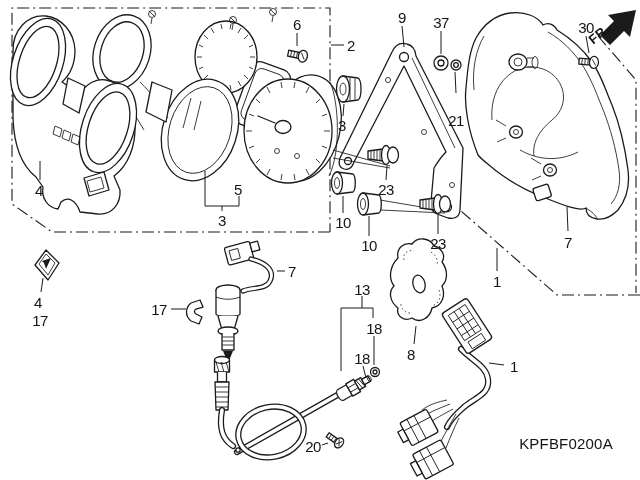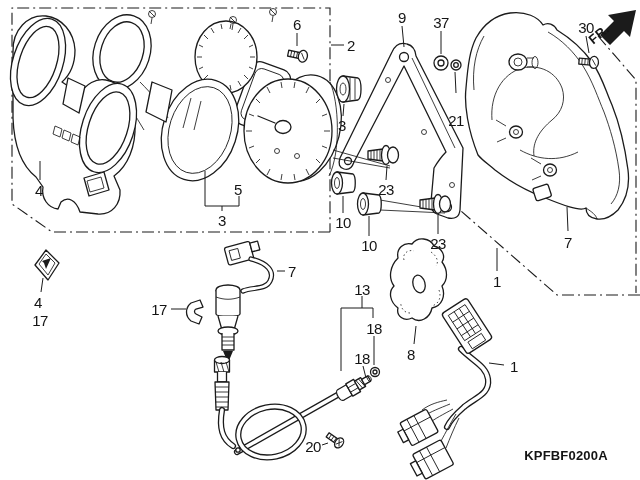--- a/index.html
+++ b/index.html
@@ -13,22 +13,22 @@
   .blk{fill:#1b1b1b;stroke:none;}
   .ph{stroke:#1b1b1b;fill:none;stroke-width:1.1;stroke-dasharray:12 4 2 4;}
   .ldr{stroke:#1b1b1b;fill:none;stroke-width:1;}
   .cO{stroke:#1b1b1b;fill:none;stroke-width:6.2;stroke-linecap:round;}
   .cI{stroke:#ffffff;fill:none;stroke-width:3.6;stroke-linecap:round;}
   .cO2{stroke:#1b1b1b;fill:none;stroke-width:5.2;stroke-linecap:round;}
   .cI2{stroke:#ffffff;fill:none;stroke-width:2.8;stroke-linecap:round;}
   .dash{stroke:#1b1b1b;fill:none;stroke-width:0.8;stroke-dasharray:1.5 2.6;}
   .plbl{position:absolute;transform:translate(-50%,-50%);font-size:15px;font-weight:400;
         color:#141414;letter-spacing:-0.5px;white-space:nowrap;}
-  .dcode{position:absolute;transform:translate(-50%,-50%);font-size:13px;font-weight:700;
-         color:#141414;letter-spacing:0.2px;margin-top:12px;}
+  .dcode{position:absolute;transform:translate(-50%,-50%);font-size:15px;font-weight:400;
+         color:#141414;letter-spacing:0.2px;}
   .frlbl{position:absolute;transform:translate(-50%,-50%) rotate(-40deg);font-size:13px;
          font-weight:700;color:#141414;letter-spacing:0.5px;}
 </style>
 </head>
 <body>
 
 <div id="stage">
 
 <svg width="640" height="480" viewBox="0 0 640 480">
 

